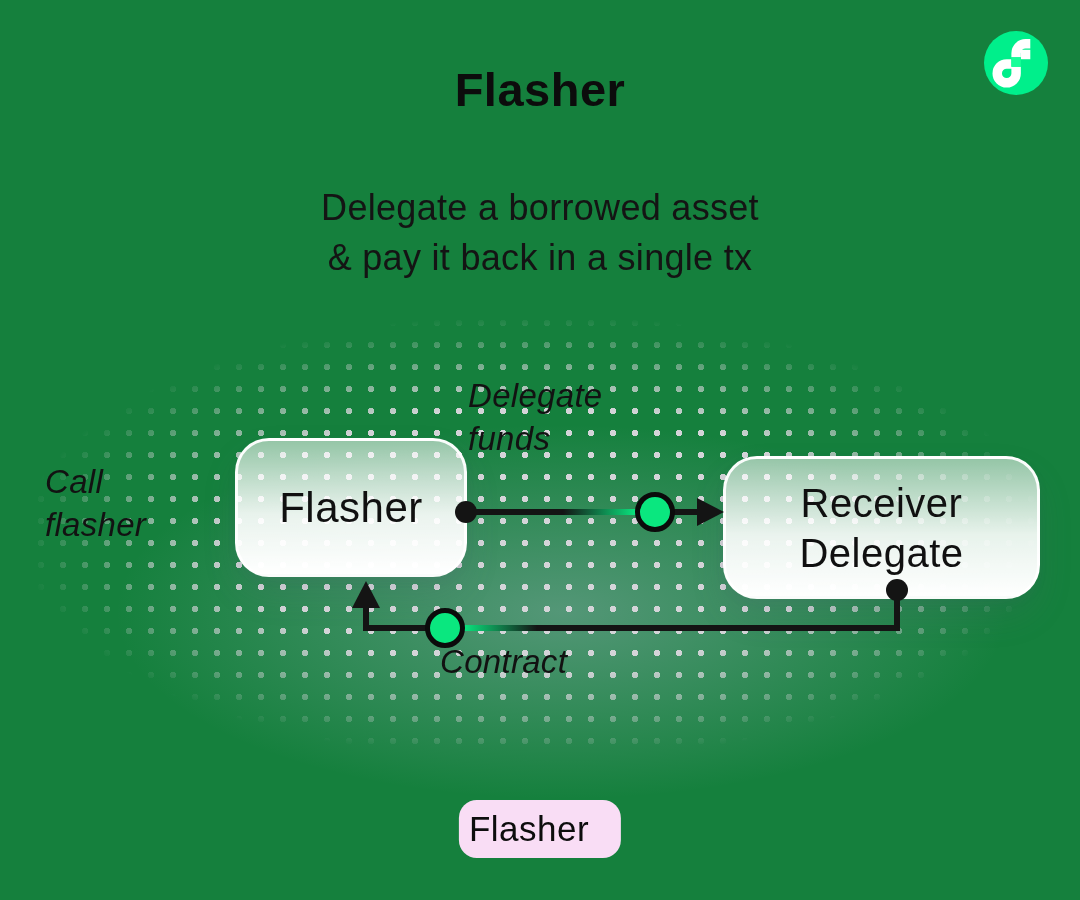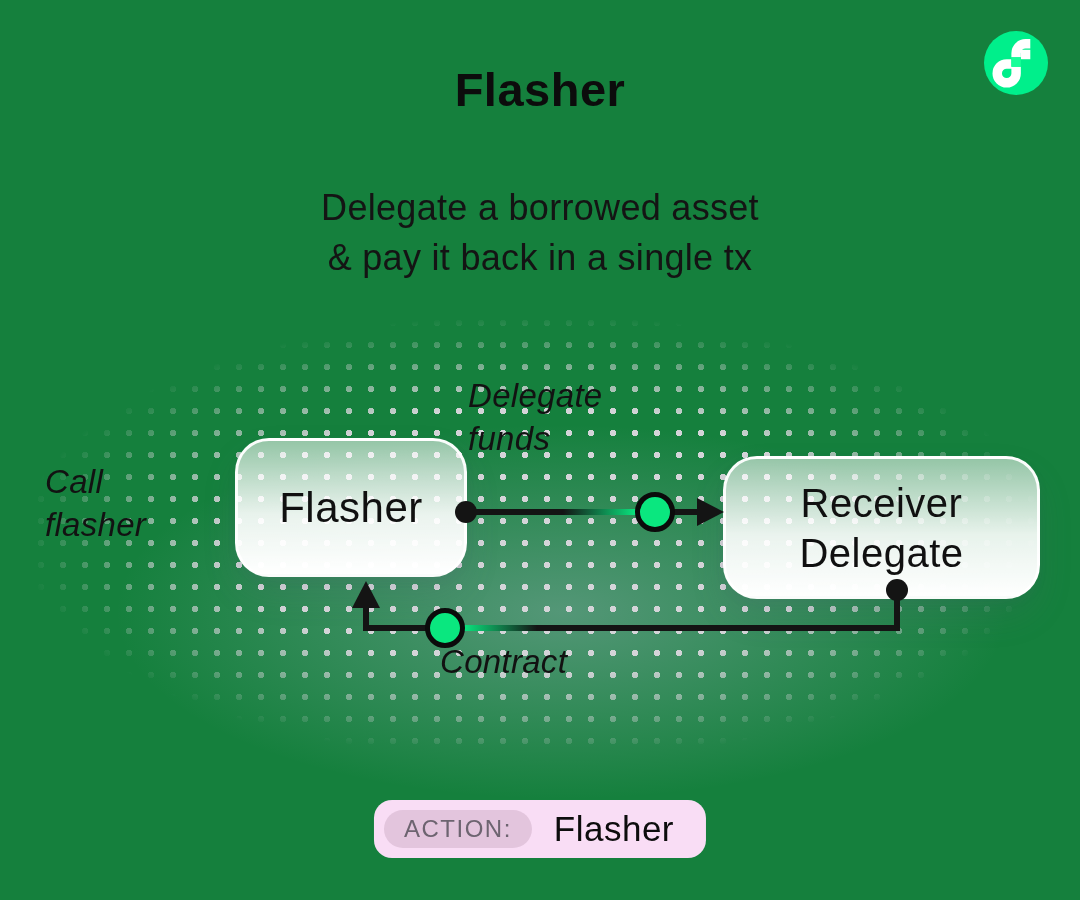--- a/index.html
+++ b/index.html
@@ -146,16 +146,15 @@
 
   <div class="edge-dot" style="left:886px;top:579px;"></div>
   <div class="edge-line-v" style="left:894px;top:588px;height:43px;"></div>
   <div class="edge-line-h" style="left:363px;top:625px;width:534px;"></div>
   <div class="edge-trail-left" style="left:463px;top:625px;width:74px;"></div>
   <div class="edge-marker" style="left:425px;top:608px;"></div>
   <div class="edge-line-v" style="left:363px;top:600px;height:28px;"></div>
   <div class="arrowhead-up" style="left:352px;top:581px;"></div>
 
   <div class="action-badge">
-    <span class="action-label">ACTION:</span>
     <span class="action-value">Flasher</span>
   </div>
 </div>
 
 </body></html>

